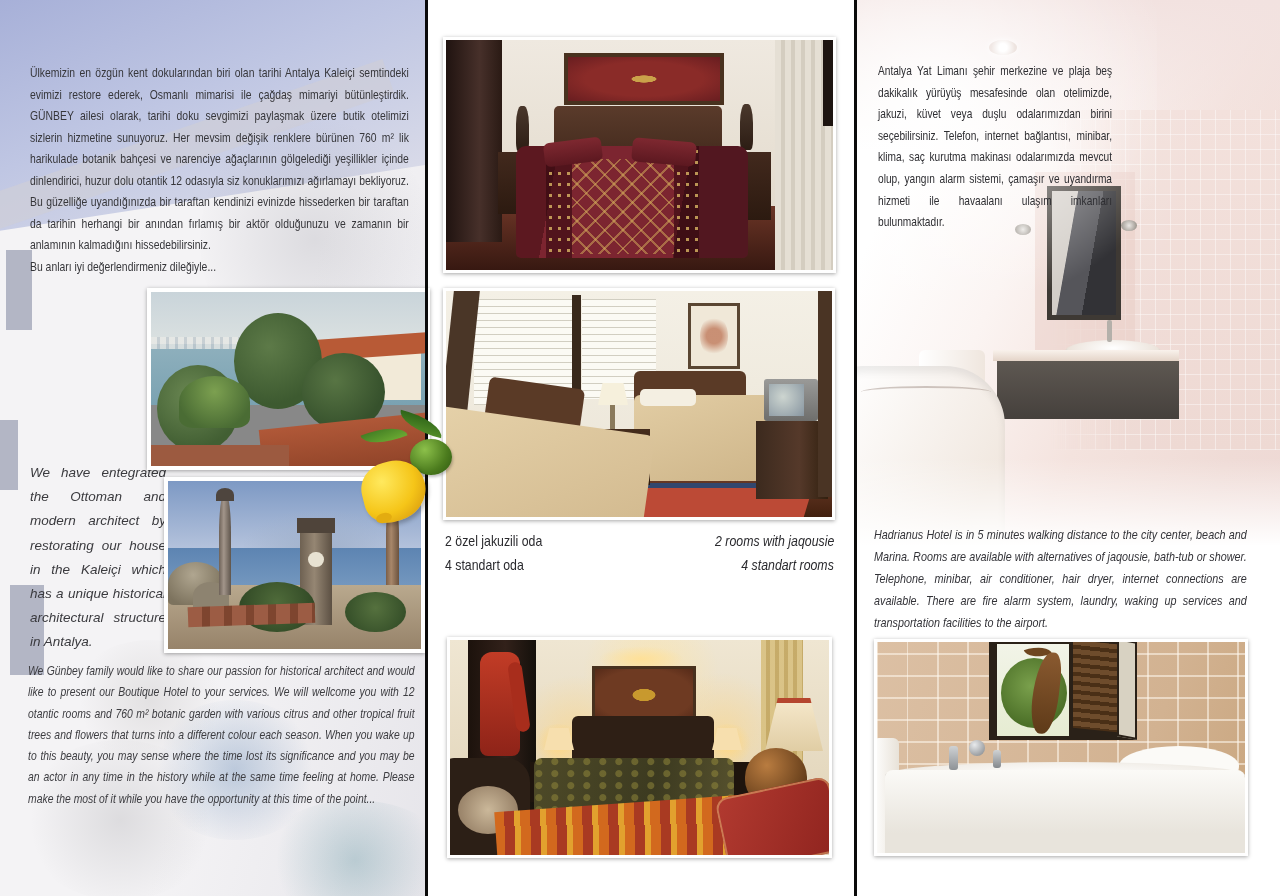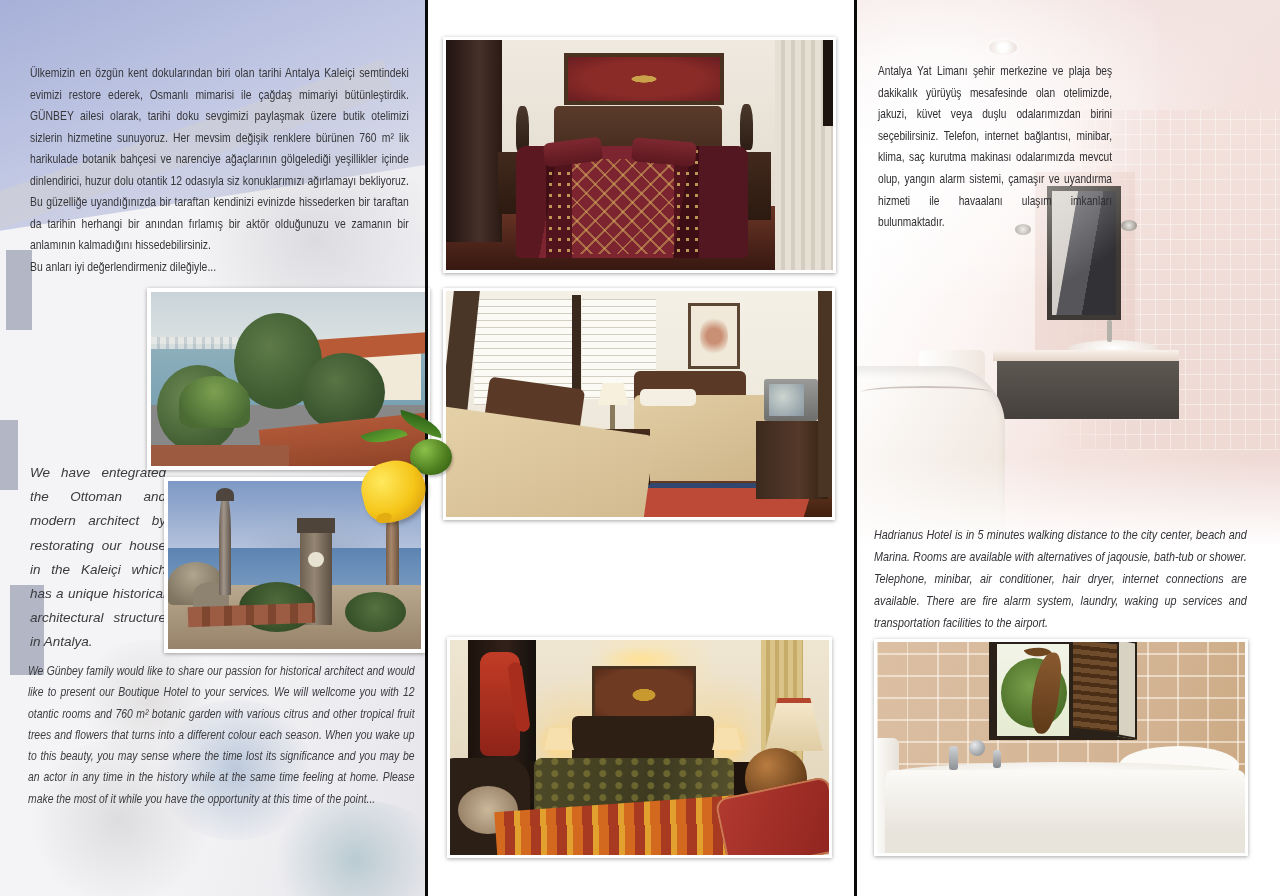--- a/index.html
+++ b/index.html
@@ -361,20 +361,28 @@
     <div class="abs p2-cab"></div>
     <div class="abs p2-tv">
       <div class="abs p2-tv-scr"></div>
     </div>
     <div class="abs p2-ward"></div>
     <div class="abs p2-hbL"></div>
     <div class="abs p2-bedL"></div>
   </div>
 
   <div class="abs" id="room-list">
+    <div class="room-row">
+      <span class="room-tr">2 özel jakuzili oda</span>
+      <span class="room-en">2 rooms with jaqousie</span>
+    </div>
+    <div class="room-row">
+      <span class="room-tr">4 standart oda</span>
+      <span class="room-en">4 standart rooms</span>
+    </div>
   </div>
 
   <div class="abs photo" id="photo-otantik">
     <div class="abs p3-wall"></div>
     <div class="abs p3-ward"></div>
     <div class="abs p3-kaftan"></div>
     <div class="abs p3-kaftan-arm"></div>
     <div class="abs p3-light"></div>
     <div class="abs p3-art"></div>
     <div class="abs p3-glow g-l"></div>

